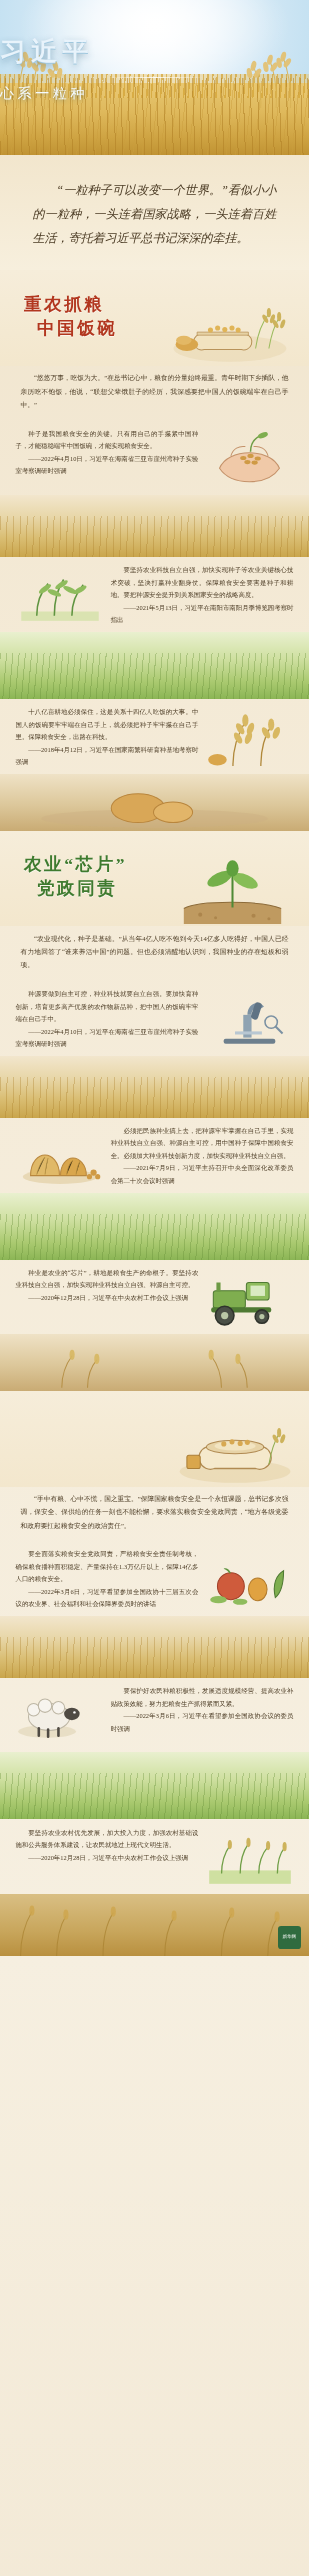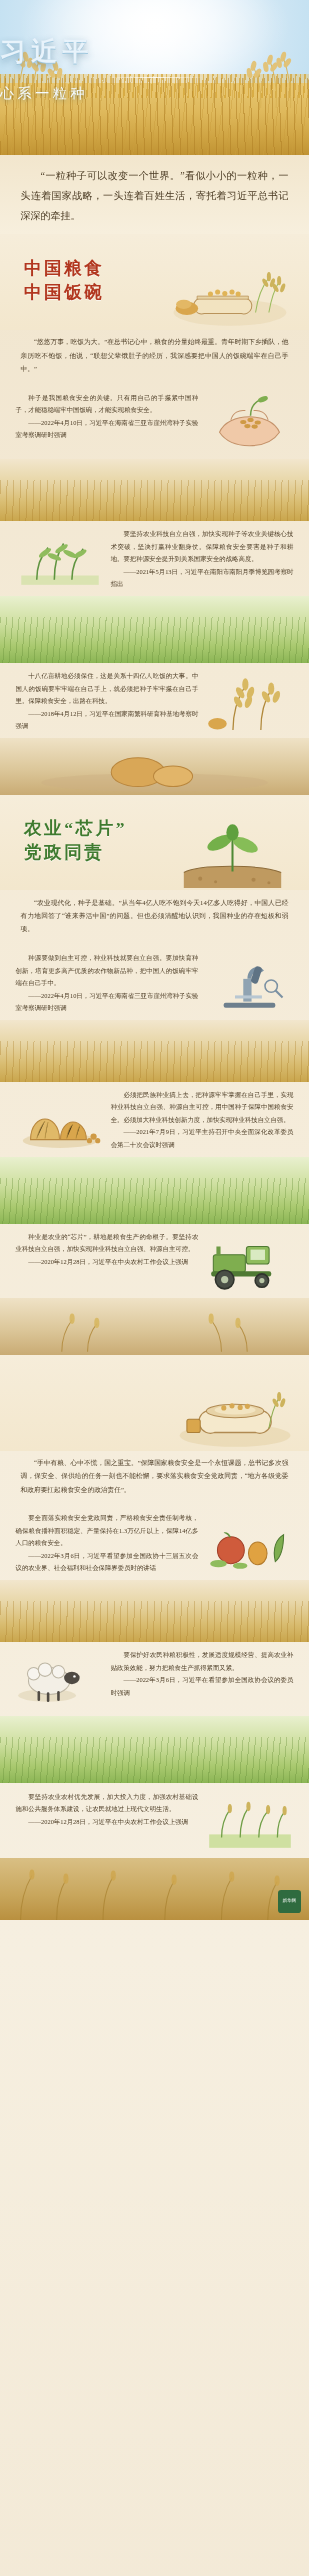--- a/index.html
+++ b/index.html
@@ -80,27 +80,28 @@
 
   
   .section { position: relative; width: 309px; }
 
   .lead {
     position: relative;
     padding: 11.3px 20.6px 8.2px;
     background: linear-gradient(#f2e6cd, #f7efdd);
   }
   .lead p {
-    margin: 0;
-    font-family: "Liberation Serif", "DejaVu Serif", serif;
-    font-size: 10px;
+    margin: 12px;
+    font-family: "Liberation Serif", "DejaVu Serif", serif;
+    font-size: 12px;
     line-height: 2.0;
     color: #4a3a23;
     text-align: justify;
     text-indent: 2em;
+    font-style: italic;
   }
 
   
   .chapter {
     position: relative;
     width: 309px;
     padding: 13.4px 0 5.2px;
     background: linear-gradient(#f6edda, #f3e7cd);
   }
   .chapter-inner {
@@ -111,21 +112,21 @@
   .chapter-title {
     position: absolute;
     left: 24px; top: 8.2px;
     font-family: "Liberation Serif", "DejaVu Serif", serif;
     font-size: 17.5px;
     font-weight: 700;
     letter-spacing: 2.6px;
     line-height: 1.38;
     width: 129px;
   }
-  .chapter-title .l2 { display: block; margin-left: 0; }
+  .chapter-title .l2 { display: block; margin-left: 13px; }
   .ct-red { color: #b2371f; text-shadow: 0 1px 0 rgba(255,255,255,.6); }
   .ct-green { color: #3f7b2f; text-shadow: 0 1px 0 rgba(255,255,255,.6); }
   .ct-darkred { color: #a5301c; text-shadow: 0 1px 0 rgba(255,255,255,.6); }
 
   .chapter-art {
     position: absolute;
     right: 12.4px; top: 3.1px;
     width: 129px; height: 82px;
   }
 
@@ -281,21 +282,21 @@
   </div>
 
   <div class="lead">
     <p>“一粒种子可以改变一个世界。”看似小小的一粒种，一头连着国家战略，一头连着百姓生活，寄托着习近平总书记深深的牵挂。</p>
   </div>
 
   <div class="section">
     <div class="chapter">
       <div class="chapter-inner">
         <div class="chapter-title ct-red">
-          <span class="l1">中国粮食</span>
+          <span class="l1">重农抓粮</span>
           <span class="l2">中国饭碗</span>
         </div>
         <div class="chapter-art">
           <svg width="129" height="82" viewBox="0 0 250 160">
             <ellipse cx="120" cy="120" rx="110" ry="26" fill="#e7d6ad" opacity=".5"></ellipse>
             <path d="M60 92 h92 a10 10 0 0 1 -10 30 h-72 a10 10 0 0 1 -10 -30 z" fill="#f2e3c0" stroke="#b9935a" stroke-width="2"></path>
             <path d="M56 88 h100 v6 h-100 z" fill="#e6d2a4" stroke="#b9935a" stroke-width="1.5"></path>
             <g fill="#e0b457">
               <circle cx="82" cy="84" r="5"></circle>
                 <circle cx="96" cy="80" r="5"></circle>

